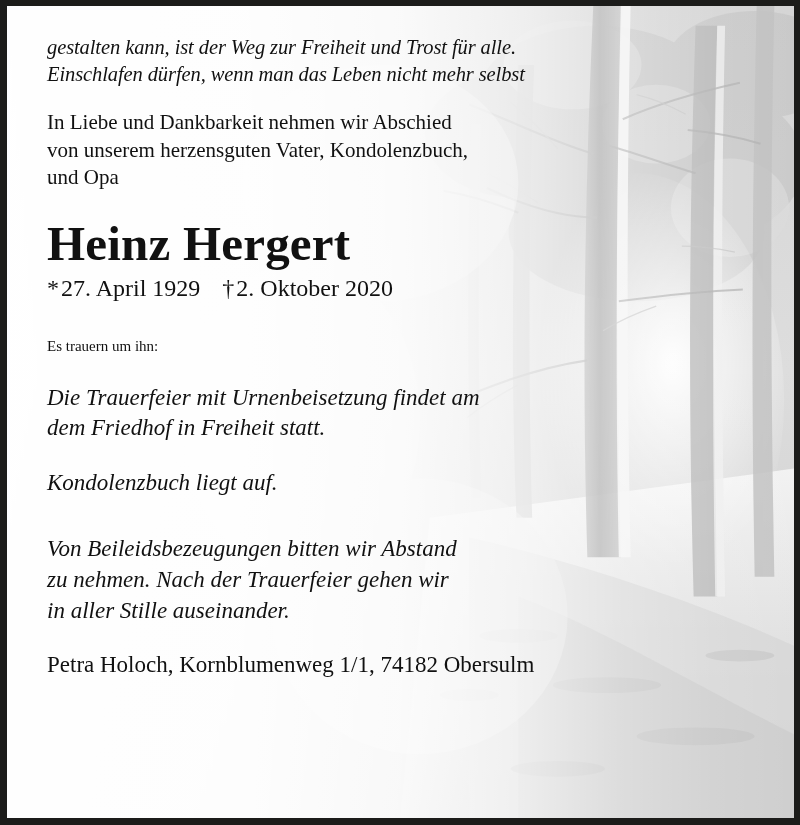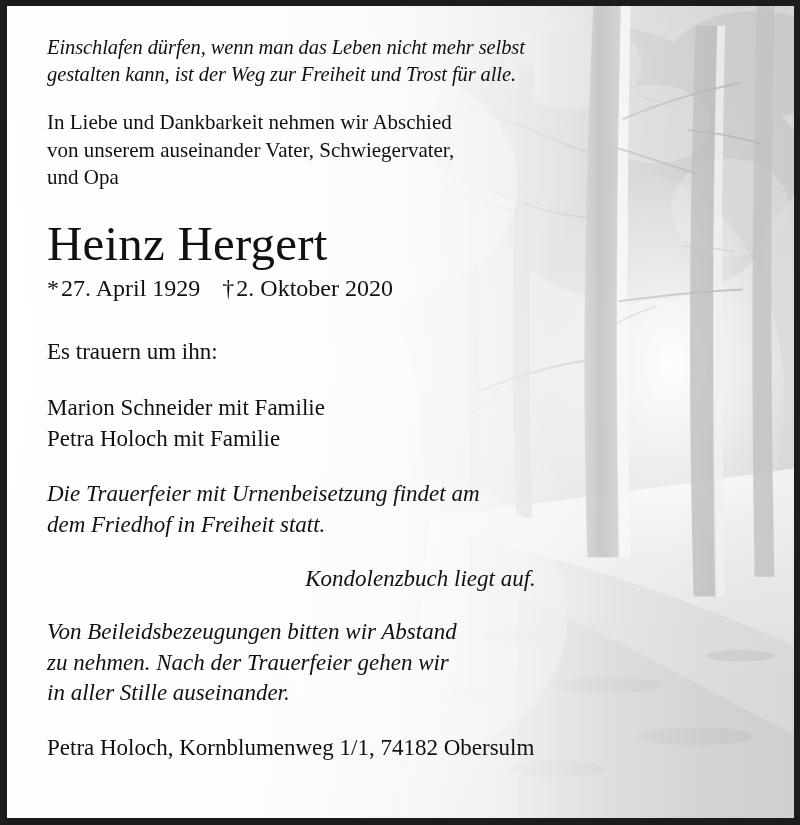--- a/index.html
+++ b/index.html
@@ -75,60 +75,60 @@
 
   .lead {
     font-size: 21px;
     line-height: 1.31;
     margin: 0 0 16px 0;
   }
   .lead div { white-space: nowrap; }
 
   .deceased-name {
     font-size: 49px;
-    font-weight: normal;
+    font-weight: bold;
     line-height: 1.05;
     letter-spacing: 0.2px;
     margin: 26px 0 4px 0;
     white-space: nowrap;
   }
 
   .dates {
     font-size: 24px;
     line-height: 1.3;
     margin: 0 0 33px 0;
     white-space: nowrap;
   }
   .dates .sym-birth { letter-spacing: 2px; }
   .dates .gap { display: inline-block; width: 22px; }
   .dates .sym-death { letter-spacing: 2px; }
 
   .mourn-intro {
-    font-size: 23px;
+    font-size: 15px;
     line-height: 1.3;
     margin: 0 0 26px 0;
     white-space: nowrap;
   }
 
   .survivors {
     font-size: 23px;
     line-height: 1.33;
     margin: 0 0 25px 0;
   }
   .survivors div { white-space: nowrap; }
 
   .para {
     font-size: 23px;
     line-height: 1.33;
     margin: 0 0 24px 0;
   }
   .para div { white-space: nowrap; font-style: italic; }
   .para b { font-weight: bold; }
 
-  .para-tight { margin-bottom: 22px; text-align: center; }
+  .para-tight { margin-bottom: 36px; }
 
   .address {
     font-size: 23px;
     line-height: 1.3;
     margin: 0 0 22px 0;
   }
   .address div { white-space: nowrap; }
 </style>
 </head>
 <body>
@@ -225,42 +225,38 @@
         <ellipse cx="420" cy="620" rx="150" ry="140"></ellipse>
       </g>
     </svg>
   </div>
 
   <div class="scrim"></div>
 
   <div class="content">
 
     <div class="epigraph">
+      <div>gestalten kann, ist der Weg zur Freiheit und Trost für alle.</div>
       <div>Einschlafen dürfen, wenn man das Leben nicht mehr selbst</div>
-      <div>gestalten kann, ist der Weg zur Freiheit und Trost für alle.</div>
     </div>
 
     <div class="lead">
       <div>In Liebe und Dankbarkeit nehmen wir Abschied</div>
-      <div>von unserem auseinander Vater, Schwiegervater,</div>
+      <div>von unserem herzensguten Vater, Kondolenzbuch,</div>
       <div>und Opa</div>
     </div>
 
     <div class="deceased-name">Heinz Hergert</div>
 
     <div class="dates">
       <span class="sym-birth">*</span><span>27. April 1929</span><span class="gap"></span><span class="sym-death">†</span><span>2. Oktober 2020</span>
     </div>
 
     <div class="mourn-intro">Es trauern um ihn:</div>
 
-    <div class="survivors">
-      <div>Marion Schneider mit Familie</div>
-      <div>Petra Holoch mit Familie</div>
-    </div>
 
     <div class="para">
       <div>Die Trauerfeier mit Urnenbeisetzung findet am</div>
       <div>dem Friedhof in Freiheit statt.</div>
     </div>
 
     <div class="para para-tight">
       <div>Kondolenzbuch liegt auf.</div>
     </div>
 

